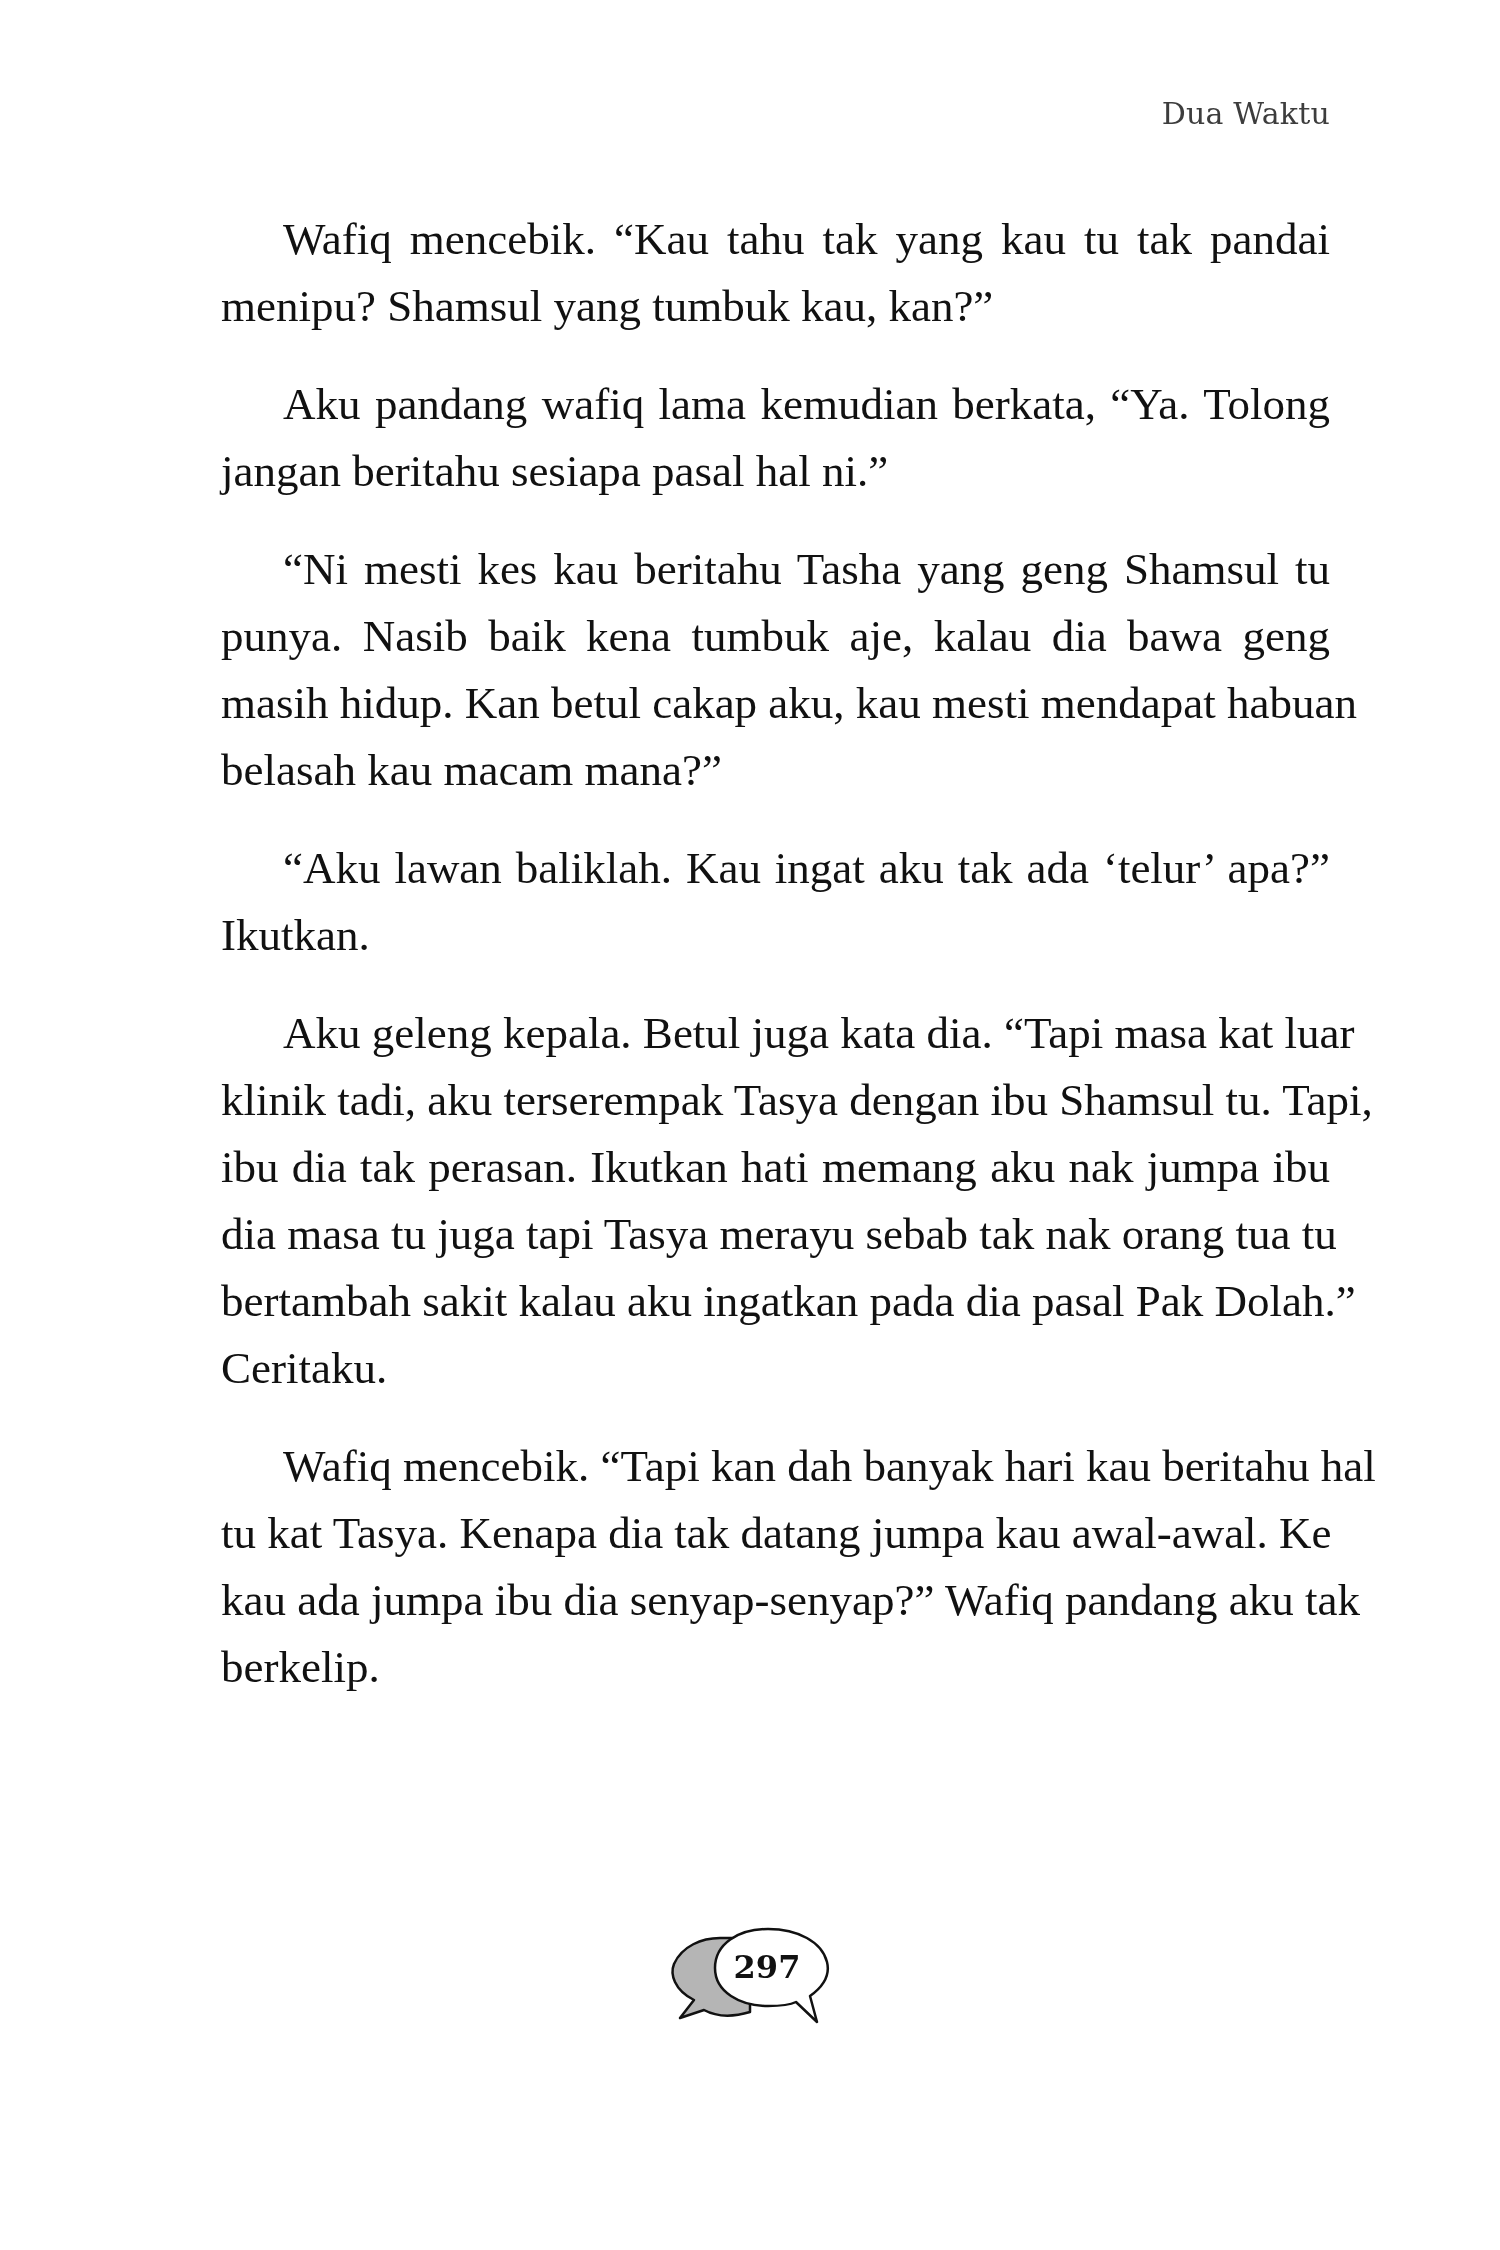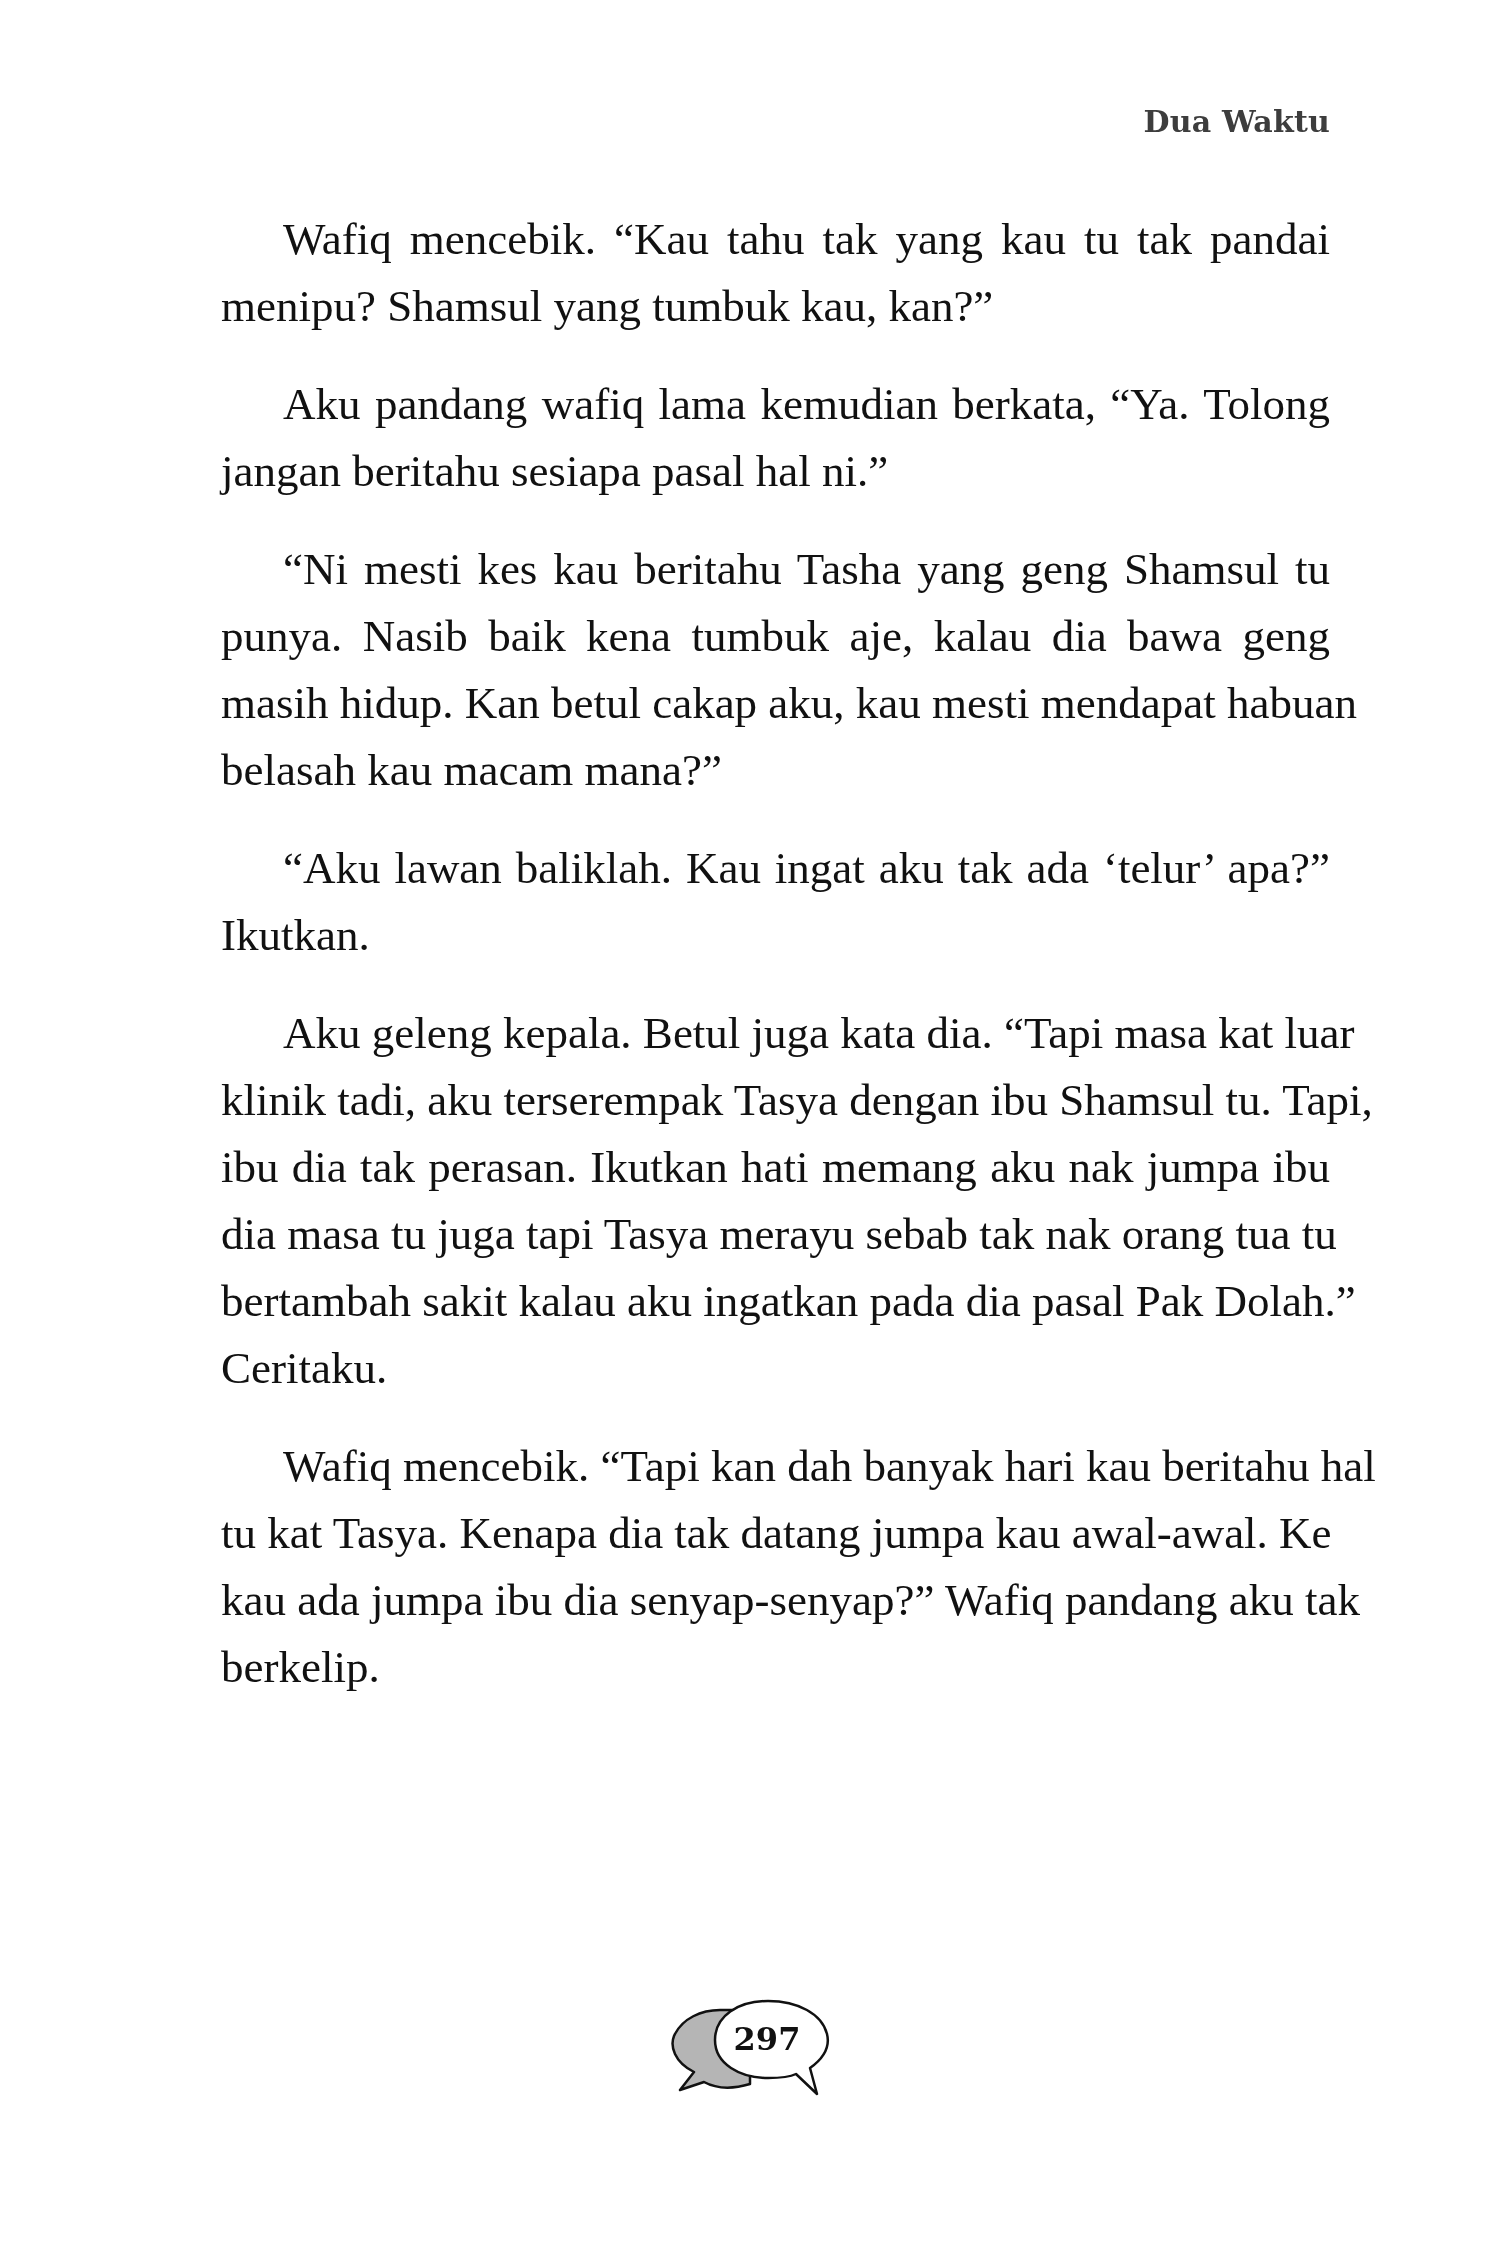--- a/index.html
+++ b/index.html
@@ -1,34 +1,34 @@
 <!DOCTYPE html>
 <html><head>
 <meta charset="utf-8">
 <style>
   html, body { margin:0; padding:0; background:#ffffff; }
   body { width:1500px; height:2250px; position:relative; overflow:hidden; }
   .running-head {
-    position:absolute; top:104px; right:170px;
-    font-family:"DejaVu Serif", serif; font-weight:bold;
+    position:absolute; top:96px; right:170px;
+    font-family:"DejaVu Serif", serif; font-weight:normal;
     font-size:30px; color:#3d3d3d; letter-spacing:0.2px;
   }
   .body-text {
     position:absolute; left:185px; top:206px; width:1145px;
     font-family:"Liberation Serif", serif; font-size:45px; color:#111;
   }
   .para { margin:0 0 31px 0; }
   .line {
     display:block; height:67px; line-height:67px;
     text-align:justify; text-align-last:justify; white-space:nowrap;margin-left:36px;
   }
   .line.indent { padding-left:62px; }
   .line.last { text-align-last:left; }
   .page-number {
-    position:absolute; left:660px; top:1996px; width:180px; height:110px;
+    position:absolute; left:660px; top:1924px; width:180px; height:110px;
   }
   .page-number svg { position:absolute; left:0; top:0; }
   .page-num-text {
     position:absolute; left:57px; top:24px; width:100px; text-align:center;
     font-family:"DejaVu Serif", serif; font-weight:bold; font-size:32px; color:#111;
   }
 </style>
 </head>
 <body>
 

